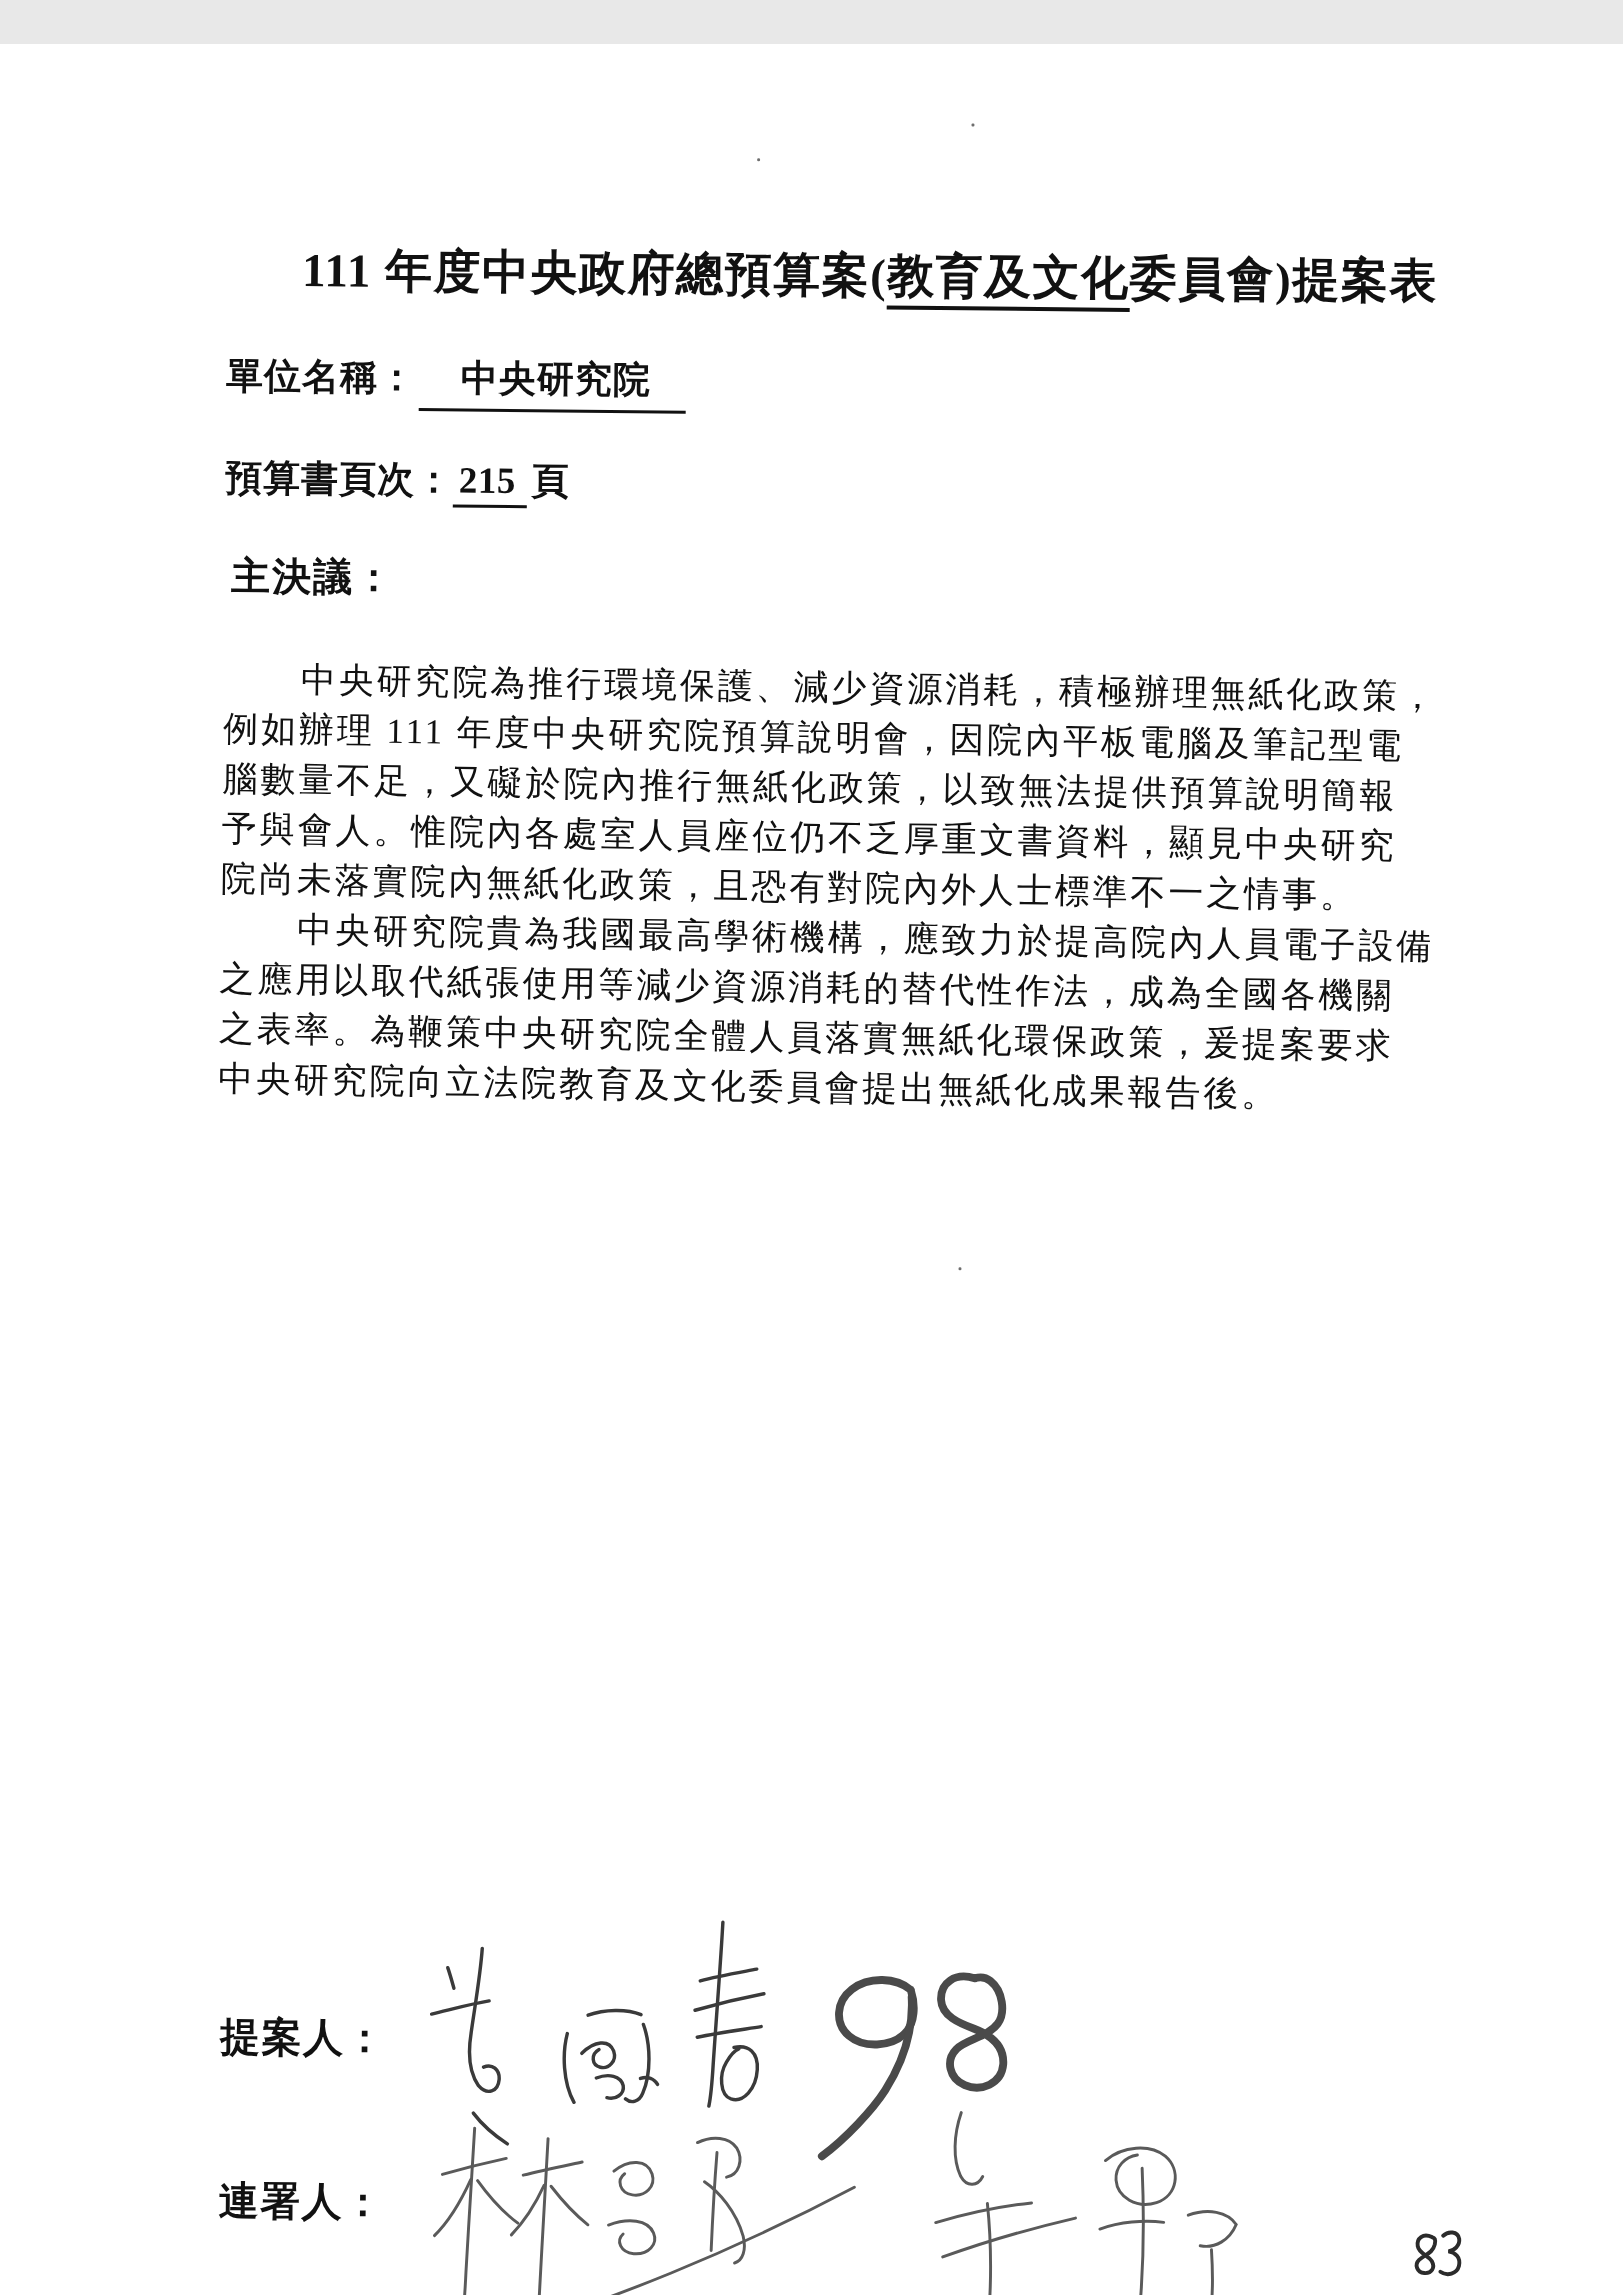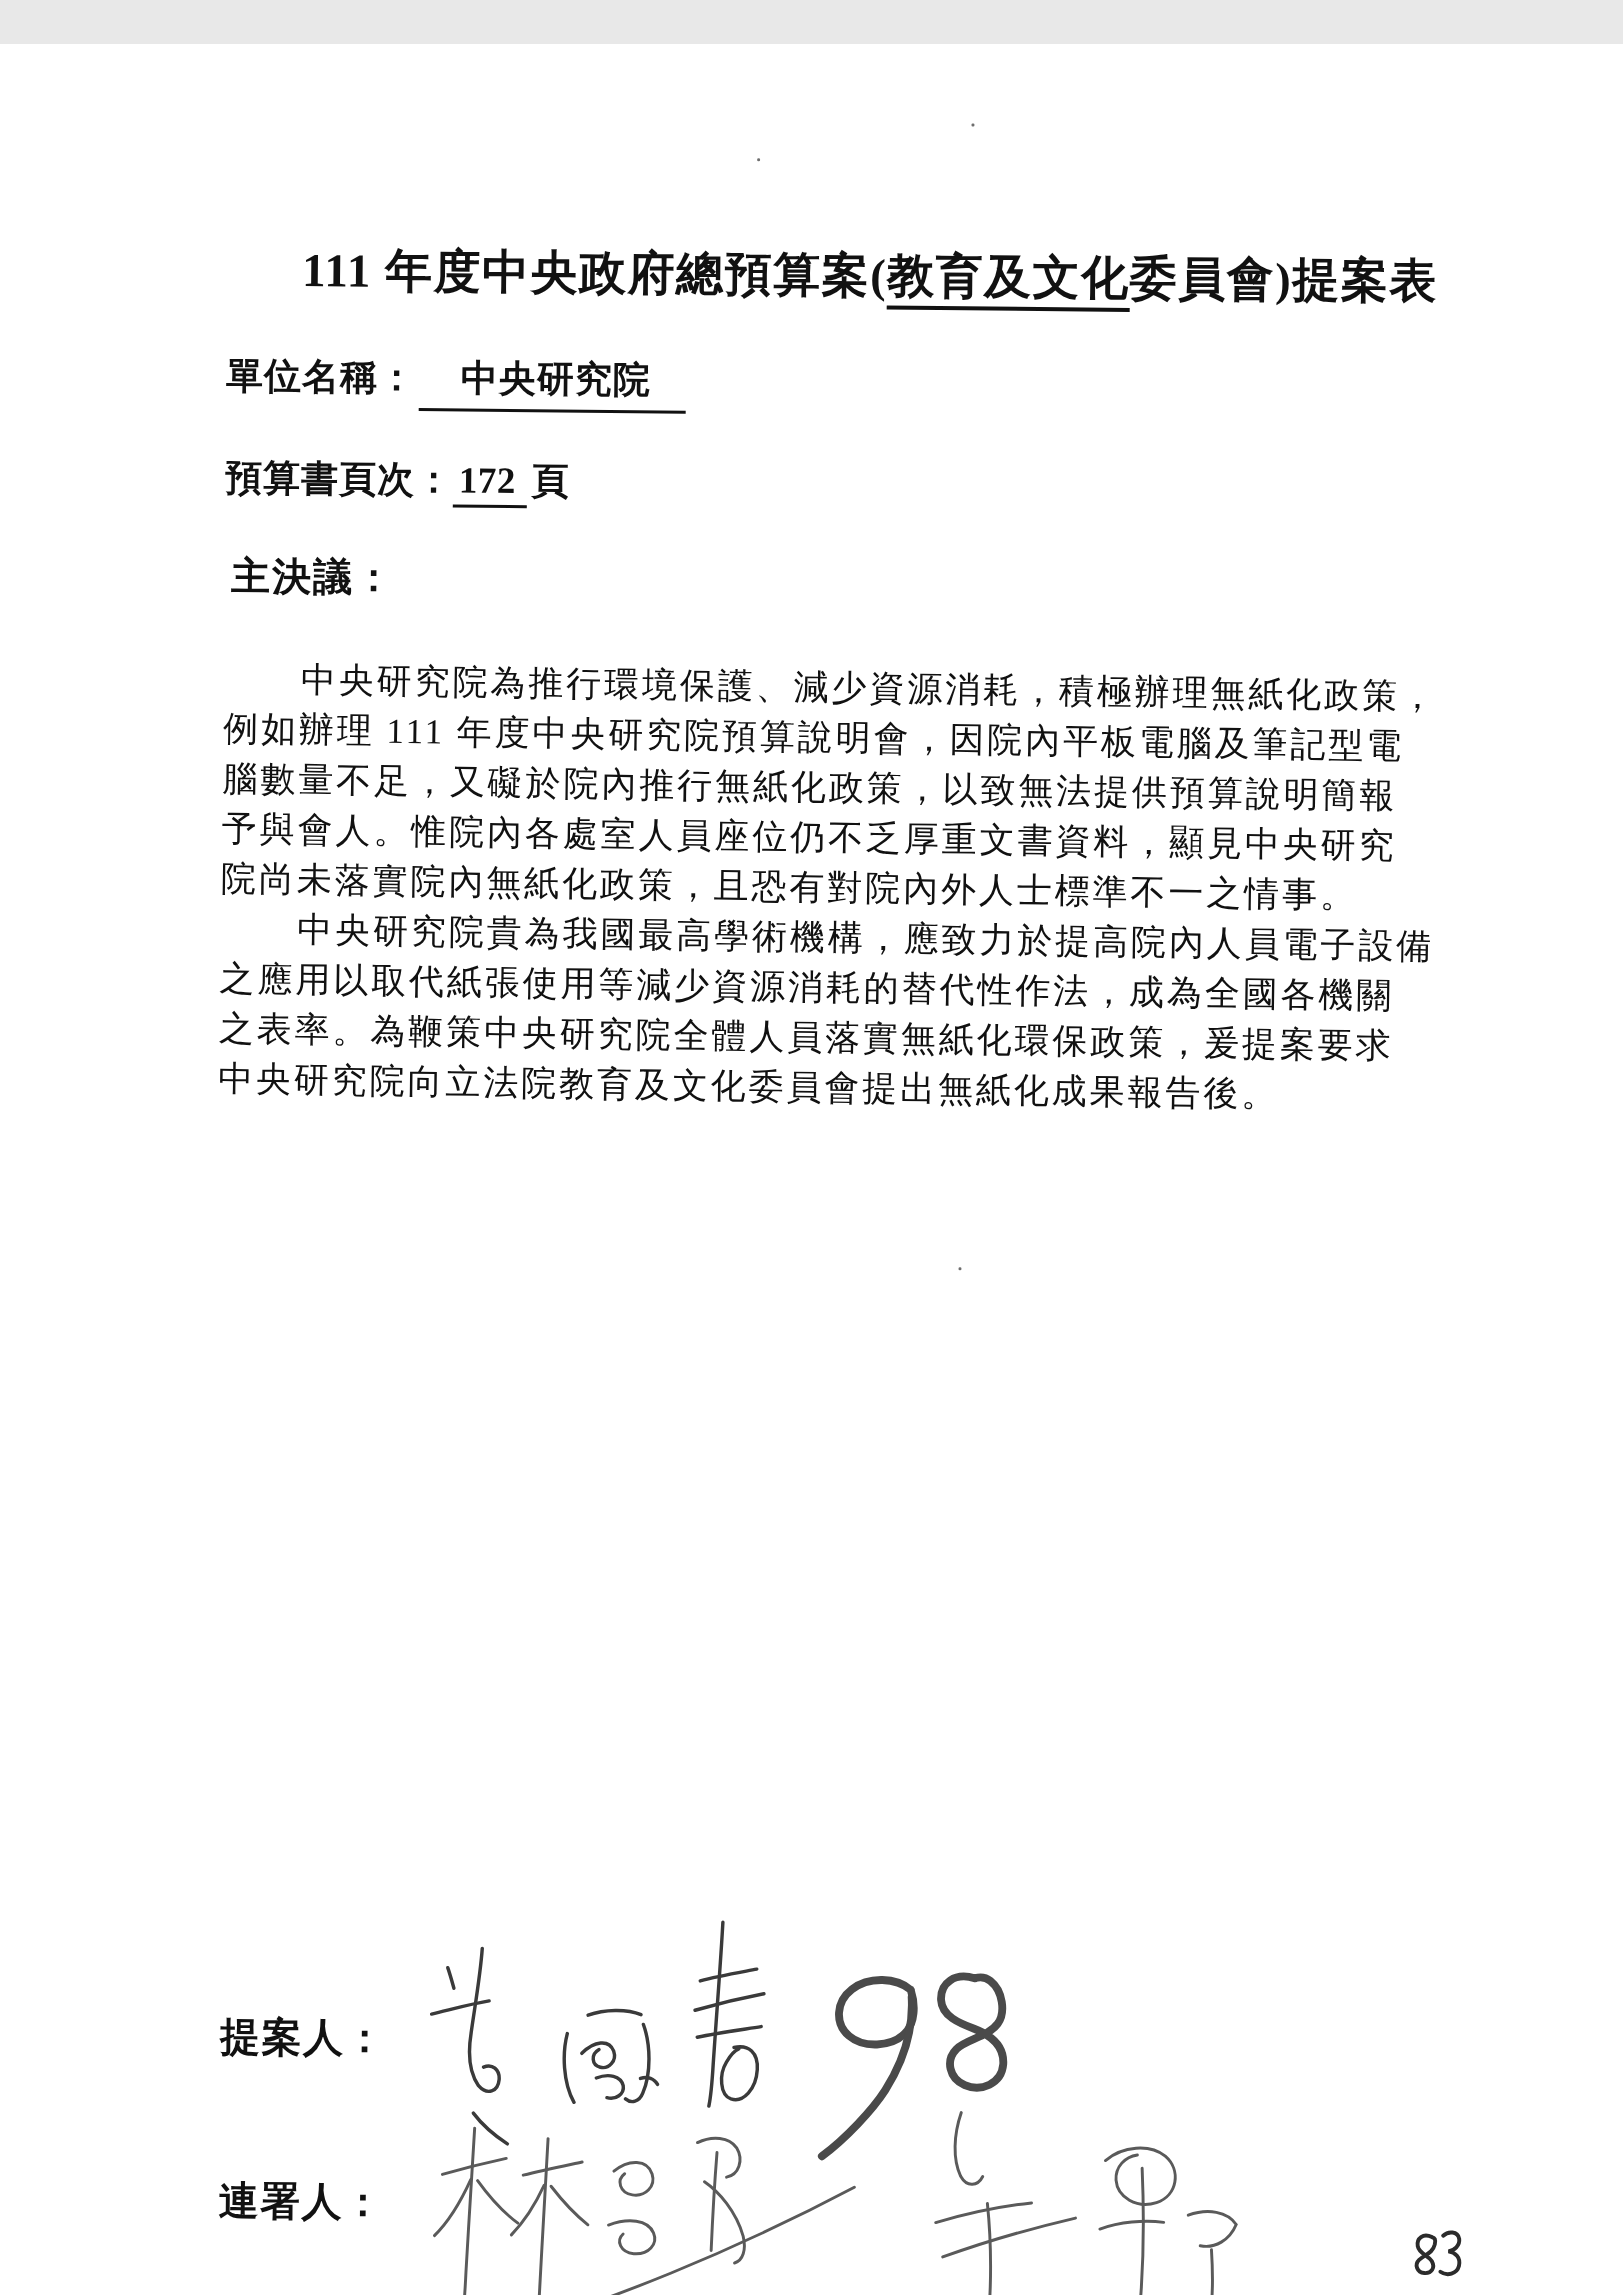--- a/index.html
+++ b/index.html
@@ -52,21 +52,21 @@
 </head>
 <body>
 
 <div id="paper">
   <div id="content">
 
     <div id="title" class="abs"><span>111 年度中央政府總預算案(</span><span class="u">教育及文化</span><span>委員會)提案表</span></div>
 
     <div id="unit-row" class="abs fieldrow"><span>單位名稱：</span><span class="val">中央研究院</span></div>
 
-    <div id="page-row" class="abs fieldrow"><span>預算書頁次：</span><span class="pageval">172</span><span class="unit2">頁</span></div>
+    <div id="page-row" class="abs fieldrow"><span>預算書頁次：</span><span class="pageval">215</span><span class="unit2">頁</span></div>
 
     <div id="resolution-row" class="abs fieldrow">主決議：</div>
 
     <div id="body" class="abs">
       <div class="bodyline indent">中央研究院為推行環境保護、減少資源消耗，積極辦理無紙化政策，</div>
       <div class="bodyline">例如辦理 111 年度中央研究院預算說明會，因院內平板電腦及筆記型電</div>
       <div class="bodyline">腦數量不足，又礙於院內推行無紙化政策，以致無法提供預算說明簡報</div>
       <div class="bodyline">予與會人。惟院內各處室人員座位仍不乏厚重文書資料，顯見中央研究</div>
       <div class="bodyline">院尚未落實院內無紙化政策，且恐有對院內外人士標準不一之情事。</div>
       <div class="bodyline indent">中央研究院貴為我國最高學術機構，應致力於提高院內人員電子設備</div>

